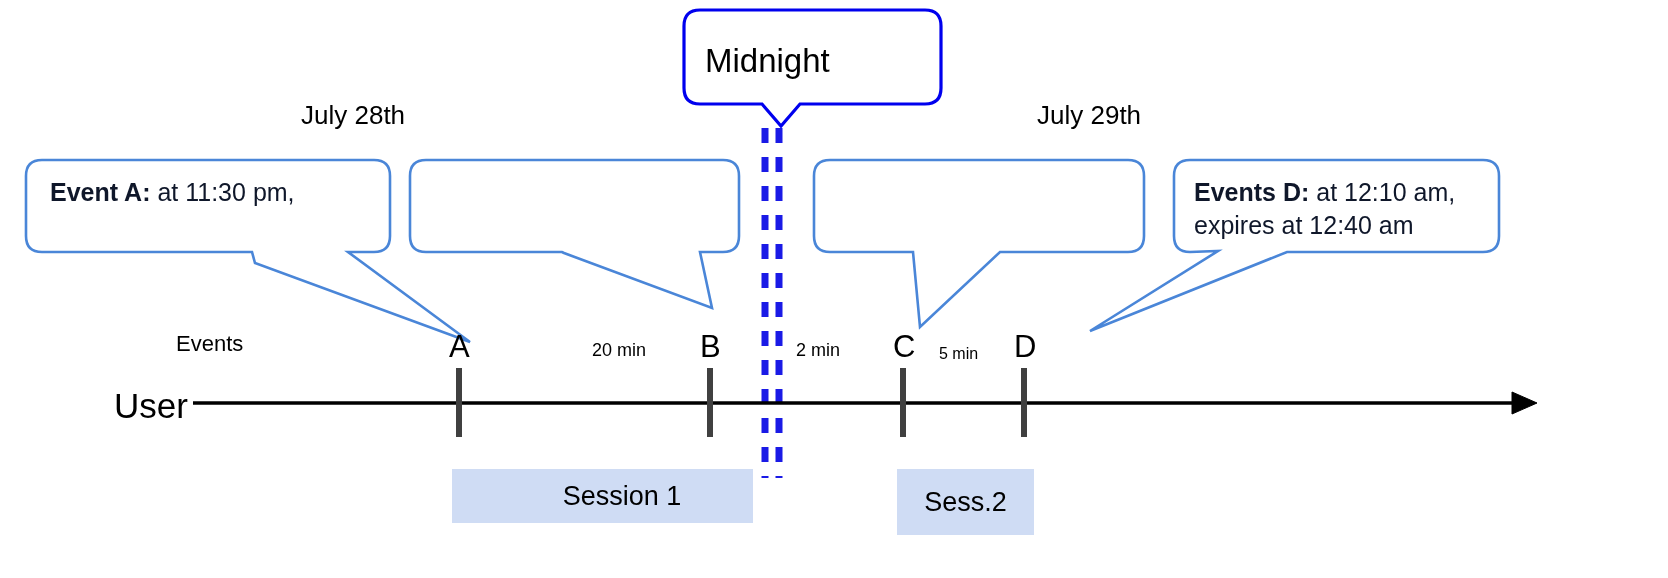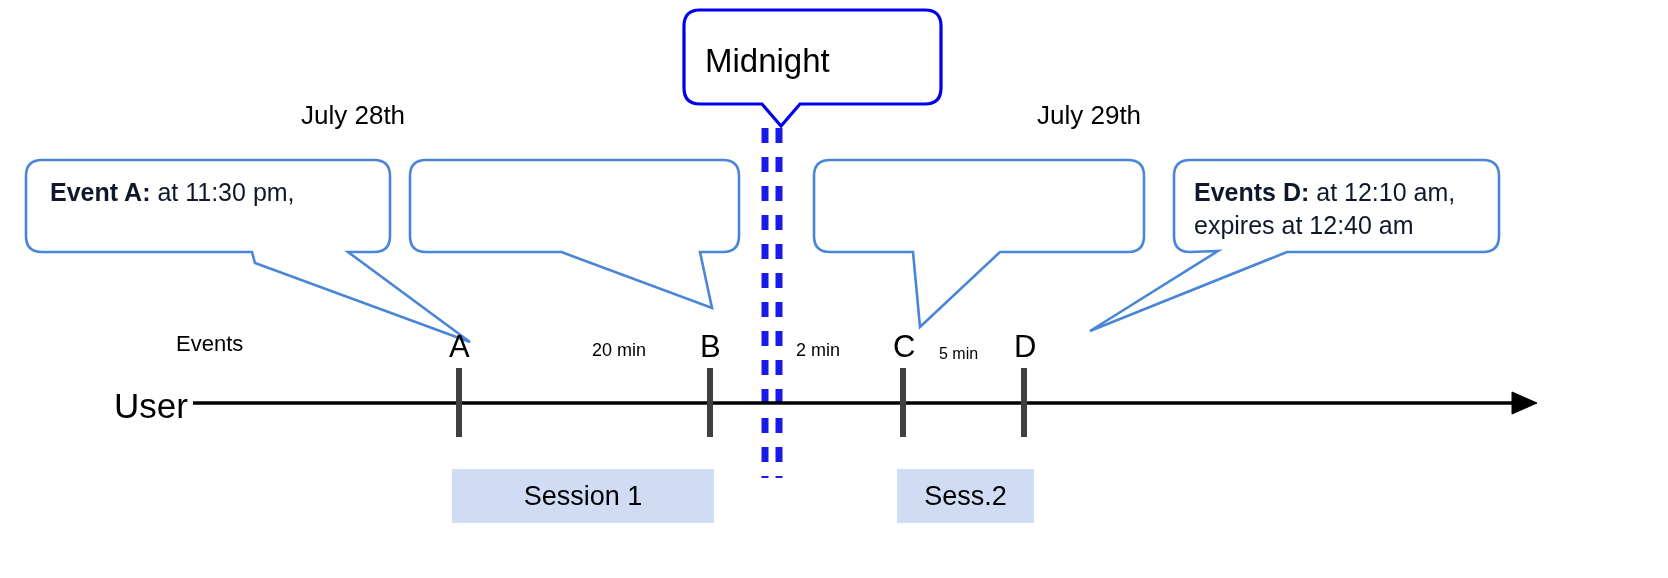--- a/index.html
+++ b/index.html
@@ -214,20 +214,20 @@
 
   <div class="txt tick-letter" style="left:449px; top:329px;">A</div>
   <div class="txt tick-letter" style="left:700px; top:329px;">B</div>
   <div class="txt tick-letter" style="left:893px; top:329px;">C</div>
   <div class="txt tick-letter" style="left:1014px; top:329px;">D</div>
 
   <div class="txt gap-label" style="left:592px; top:340px;">20 min</div>
   <div class="txt gap-label" style="left:796px; top:340px;">2 min</div>
   <div class="txt gap-label small" style="left:939px; top:345px;">5 min</div>
 
-  <div class="session-box" style="left:452px; top:469px; width:262px; height:54px;">
+  <div class="session-box" style="left:452px; top:469px; width:262px; height:54px;padding-left:39px;">
     <span>Session 1</span>
   </div>
-  <div class="session-box" style="left:897px; top:469px; width:137px; height:54px;justify-content:center;">
+  <div class="session-box" style="left:897px; top:469px; width:137px; height:66px;justify-content:center;">
     <span>Sess.2</span>
   </div>
 
 </div>
 
 </body></html>

